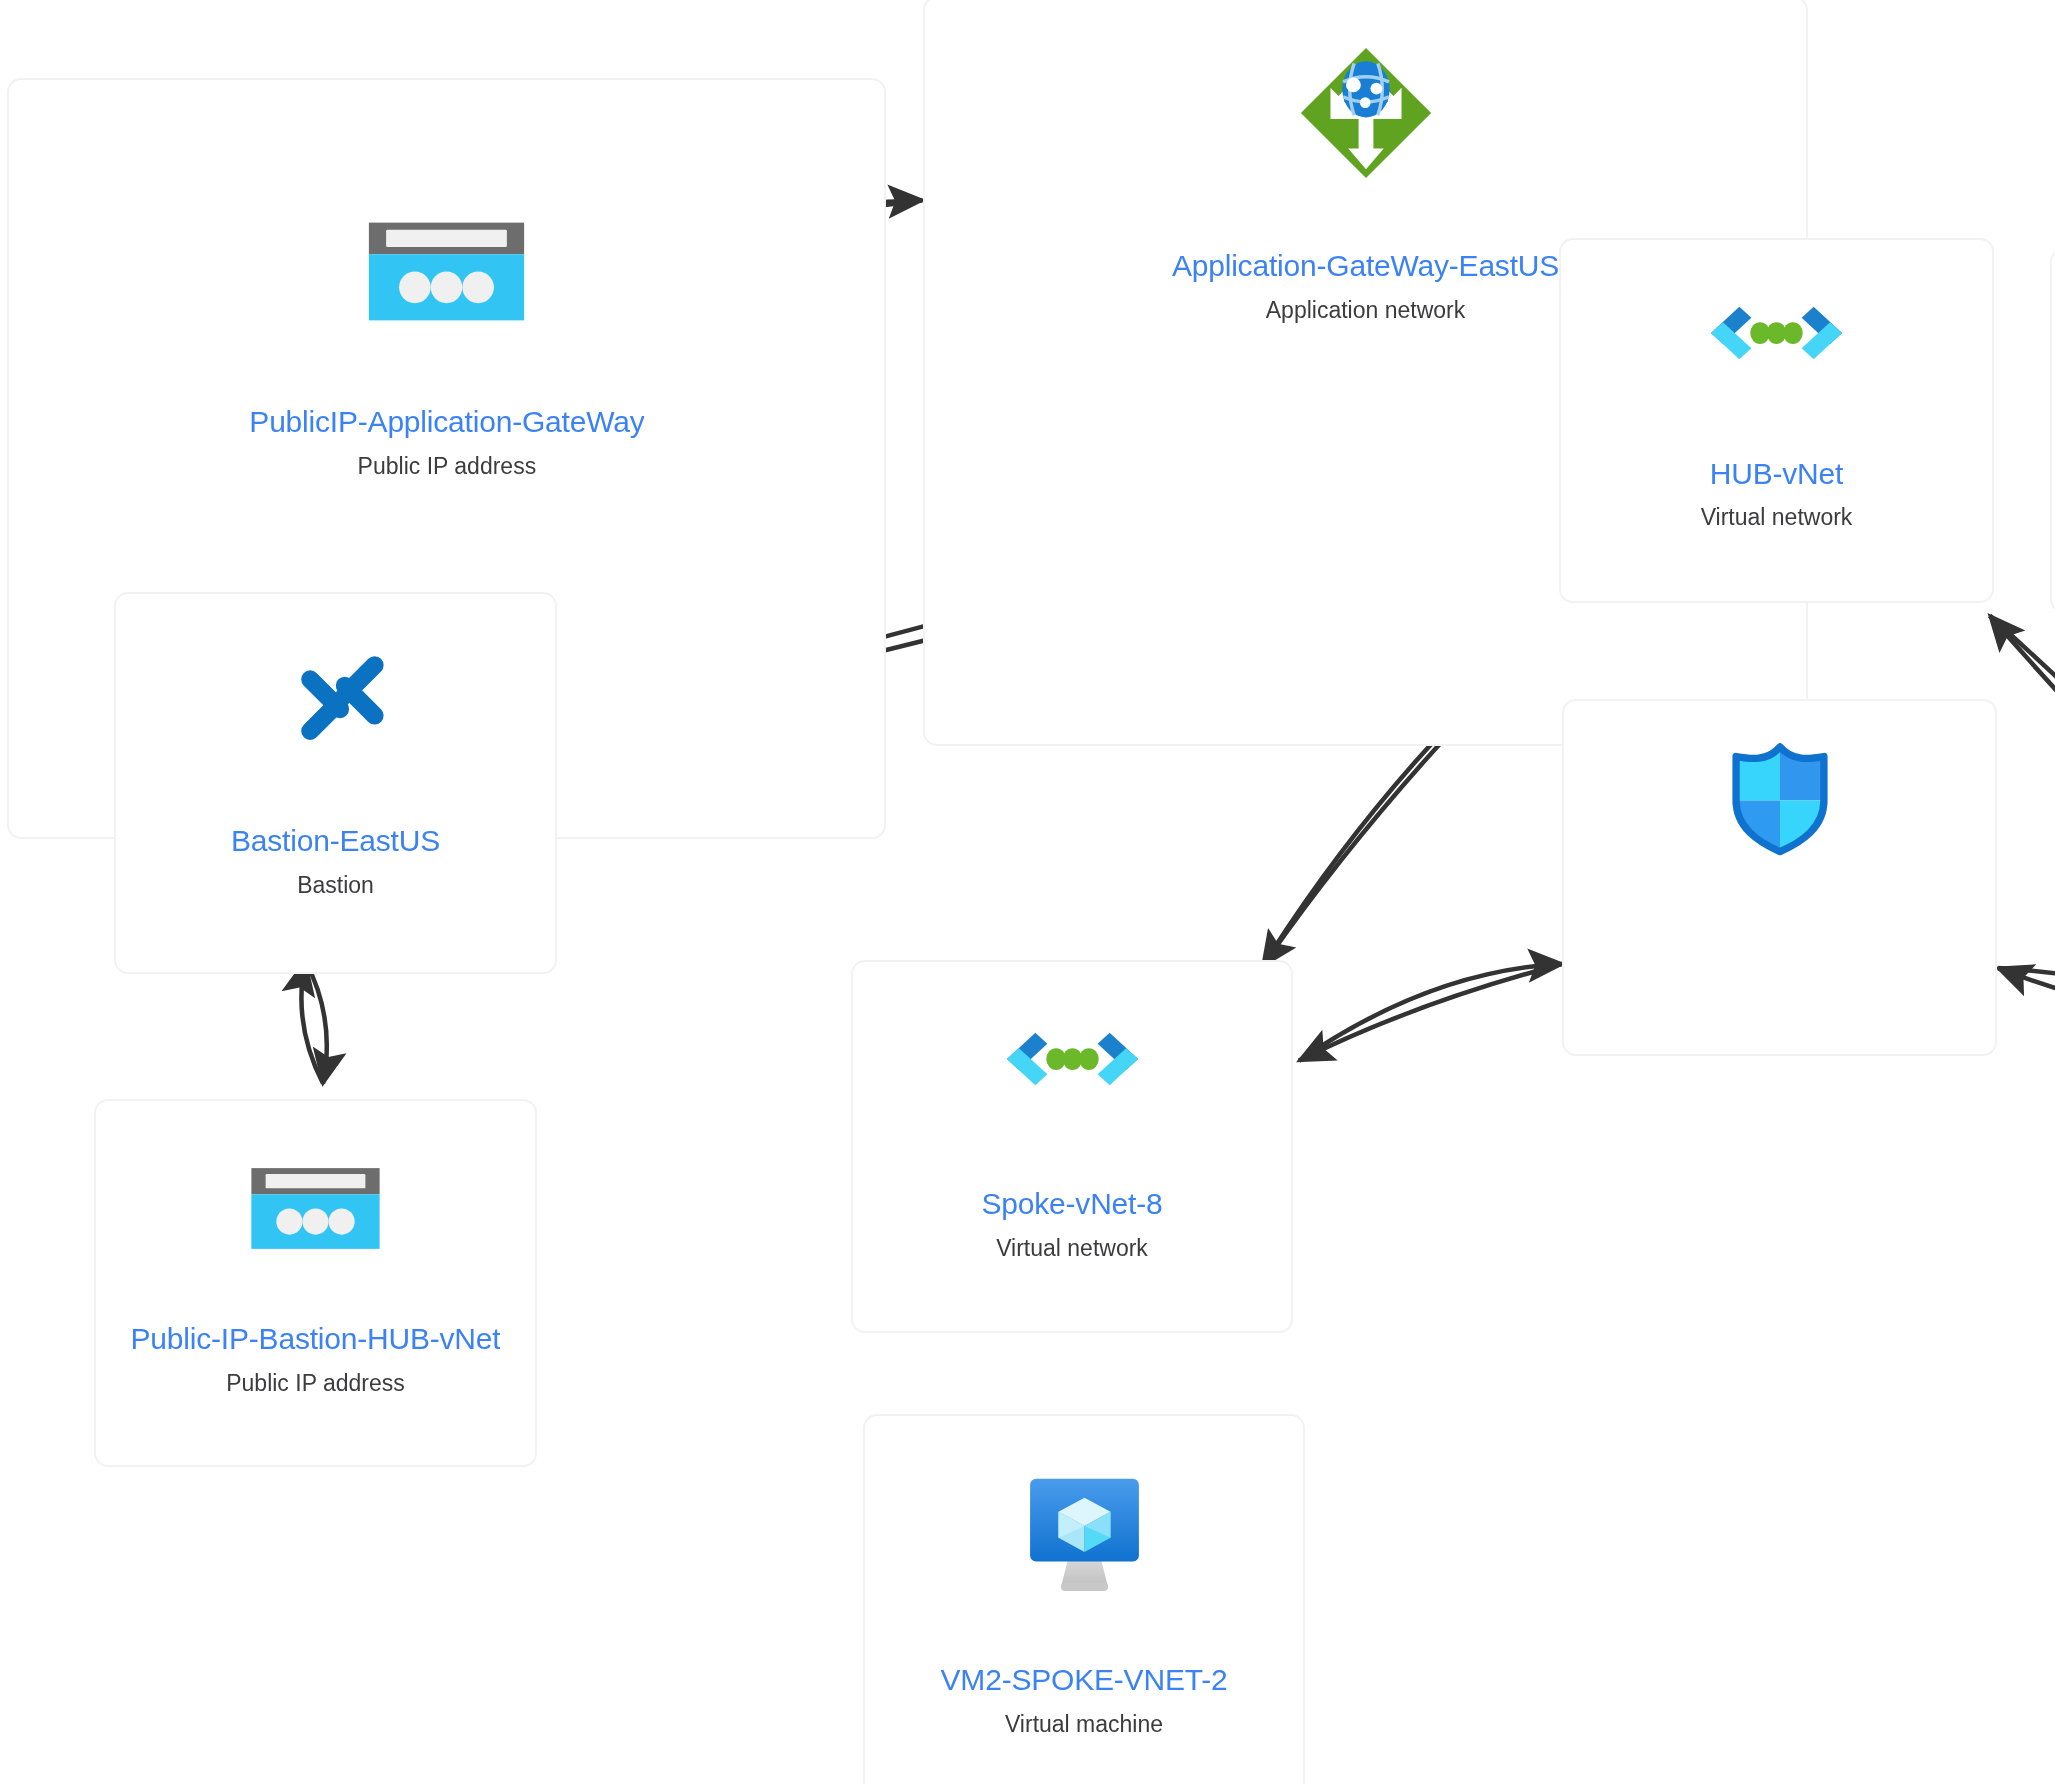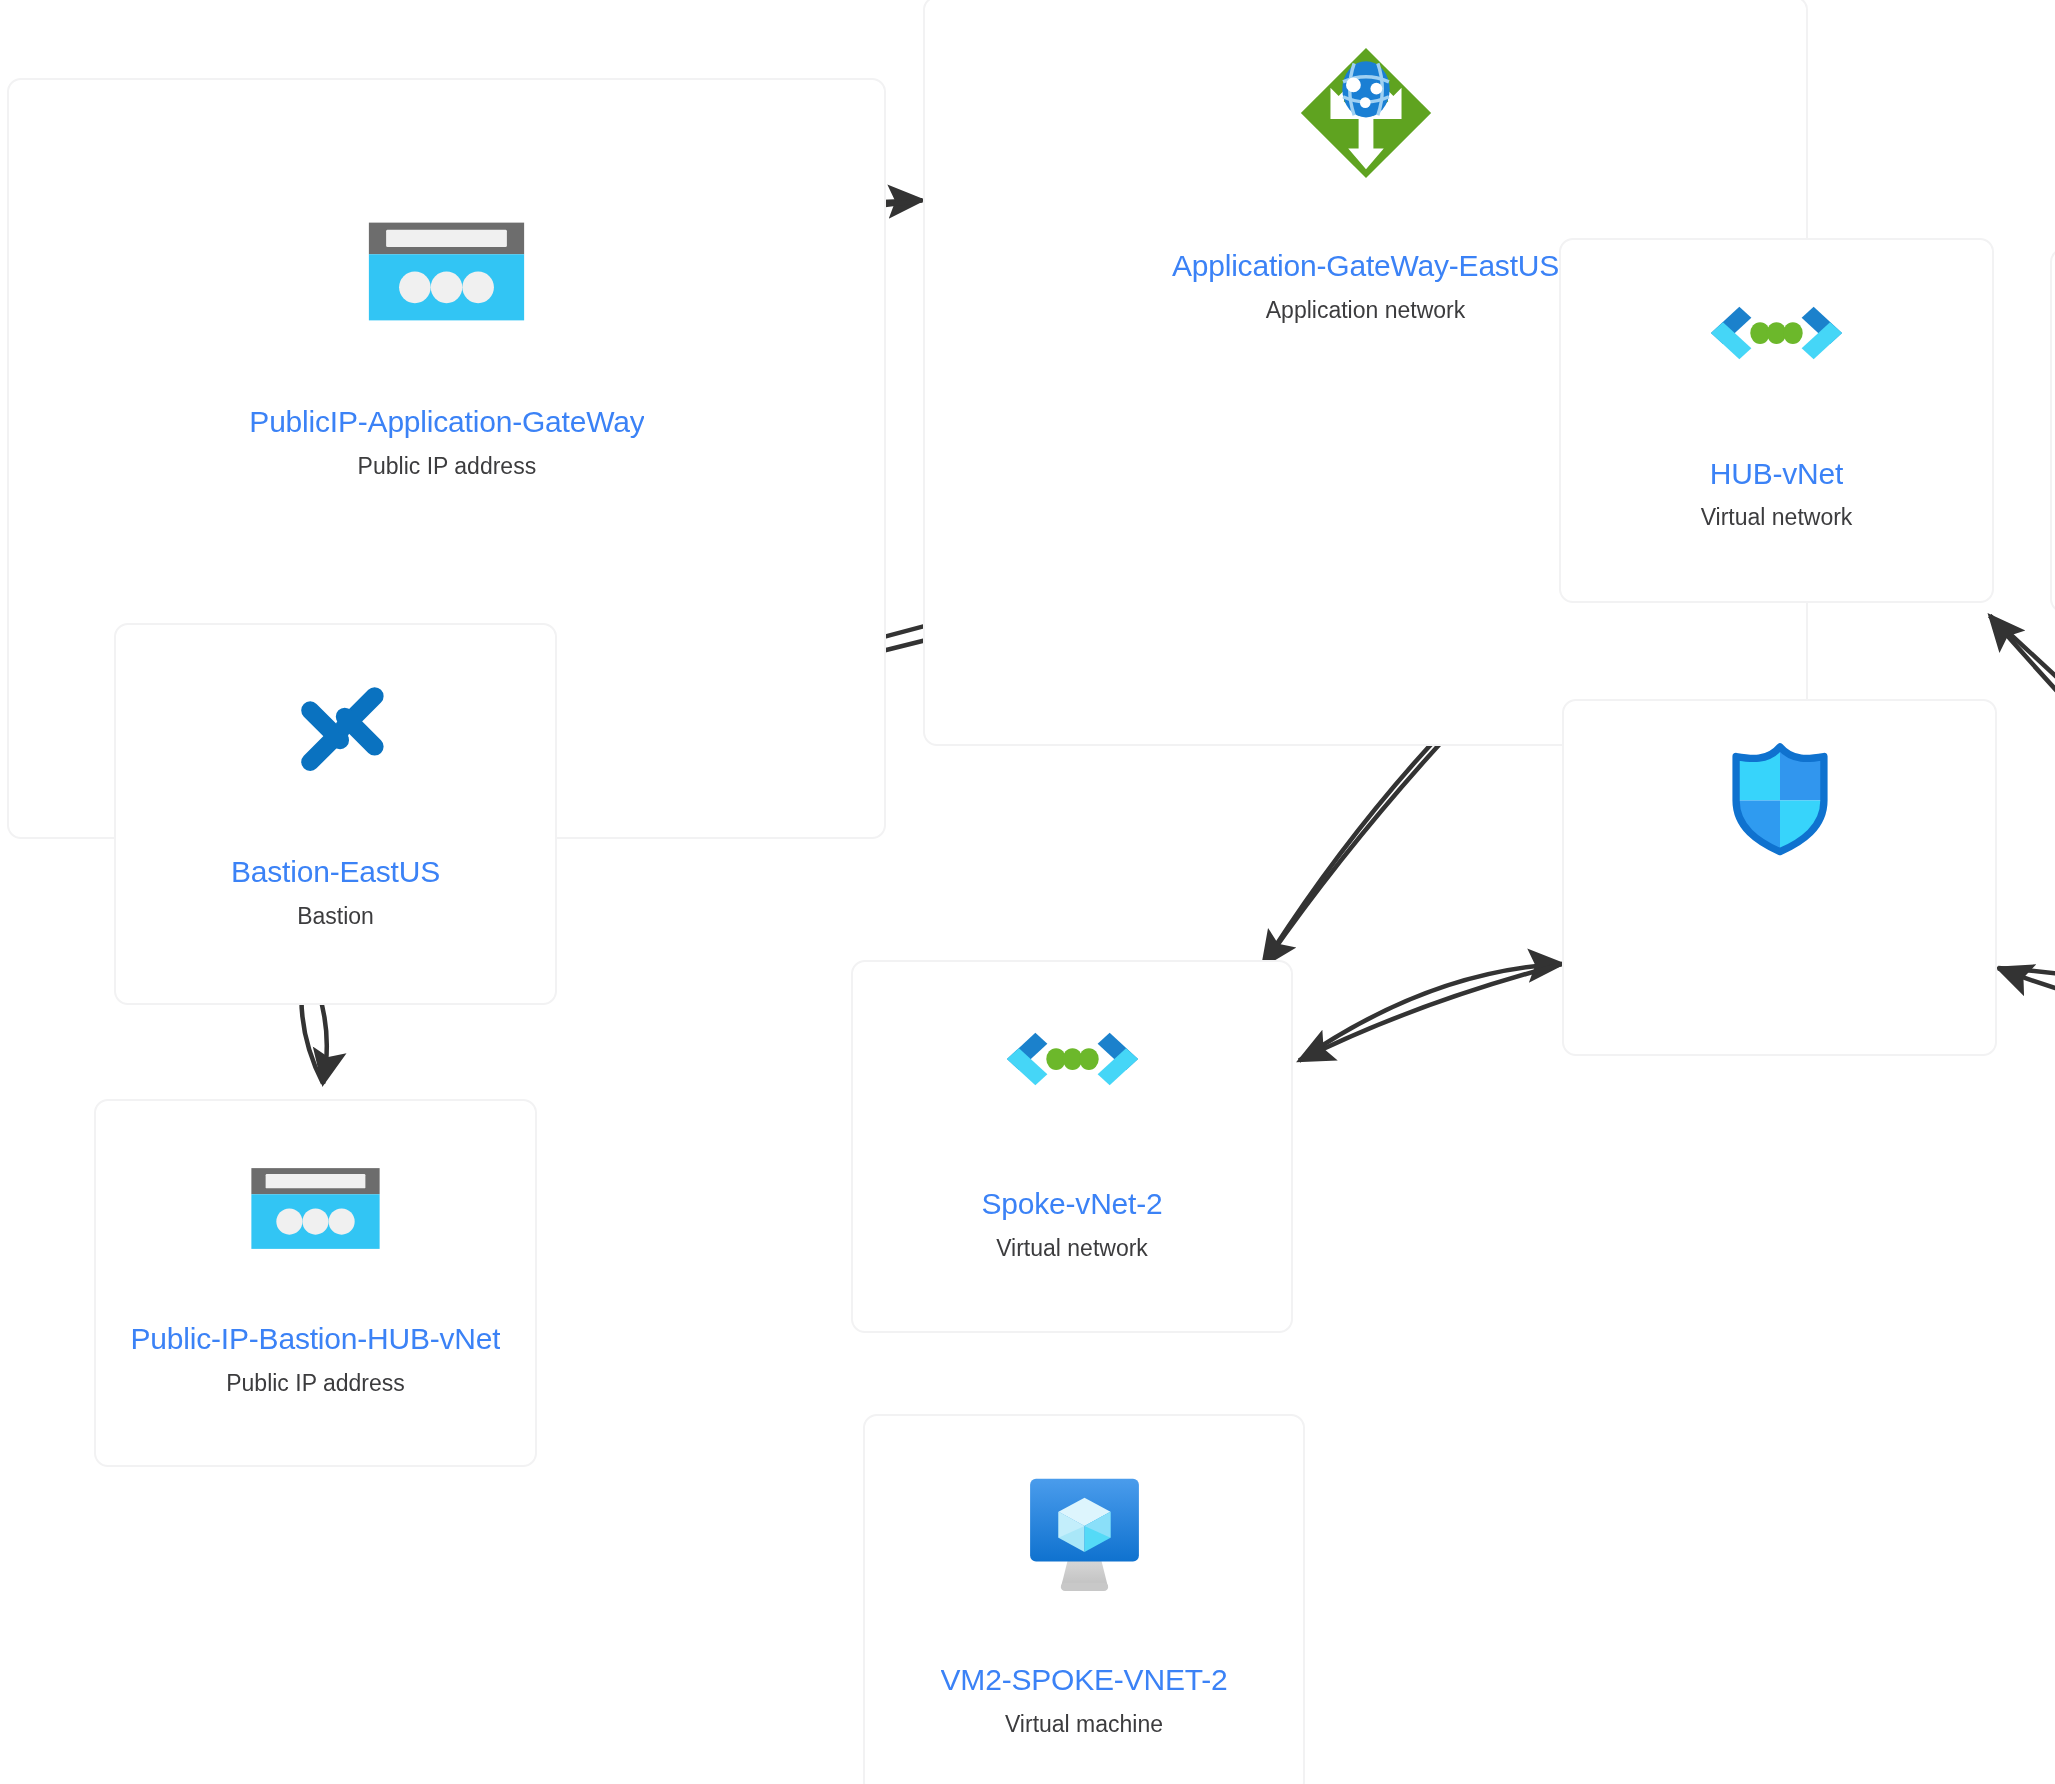--- a/index.html
+++ b/index.html
@@ -164,21 +164,21 @@
   <div class="node" style="left:2050px;top:248px;width:448px;height:365px;">
     <div class="icon-wrap" style="margin-top:34px;">
       
     </div>
     <div class="labels" style="margin-top:32px;">
       
       
     </div>
   </div>
 
-  <div class="node" style="left:114px;top:623px;width:443px;height:382px;">
+  <div class="node" style="left:114px;top:592px;width:443px;height:382px;">
     <div class="icon-wrap" style="margin-top:49px;">
       <svg width="132" height="123" viewBox="0 0 100 96">
         <g fill="#0a72c0">
           <rect x="18" y="33" width="47" height="14" rx="7" transform="rotate(45 41.5 40)"></rect>
           <rect x="18" y="50" width="47" height="14" rx="7" transform="rotate(-45 41.5 57)"></rect>
           <rect x="45" y="22" width="47" height="14" rx="7" transform="rotate(-45 68.5 29)"></rect>
           <rect x="45" y="38" width="47" height="14" rx="7" transform="rotate(45 68.5 45)"></rect>
         </g>
       </svg>
     </div>
@@ -230,21 +230,21 @@
         <path d="M36 16 L47 26 L21 50 L10 40 Z" fill="#1b81cc"></path>
         <path d="M10 40 L21 30 L47 54 L36 64 Z" fill="#45d6f7"></path>
         <path d="M104 16 L93 26 L119 50 L130 40 Z" fill="#1b81cc"></path>
         <path d="M130 40 L119 30 L93 54 L104 64 Z" fill="#45d6f7"></path>
         <ellipse cx="55" cy="40" rx="9" ry="10" fill="#6cb82b"></ellipse>
         <ellipse cx="70" cy="40" rx="9" ry="10" fill="#6cb82b"></ellipse>
         <ellipse cx="85" cy="40" rx="9" ry="10" fill="#6cb82b"></ellipse>
       </svg>
     </div>
     <div class="labels" style="margin-top:62px;">
-      <div class="node-title">Spoke-vNet-2</div>
+      <div class="node-title">Spoke-vNet-8</div>
       <div class="node-sub" style="margin-top:15.6px;">Virtual network</div>
     </div>
   </div>
 
   <div class="node" style="left:863px;top:1414px;width:442px;height:382px;">
     <div class="icon-wrap" style="margin-top:58px;">
       <svg width="119" height="123" viewBox="0 0 100 104">
         <defs>
           <linearGradient id="vmg2" x1="0" y1="0" x2="0" y2="1">
             <stop offset="0%" stop-color="#4a9cec"></stop>

